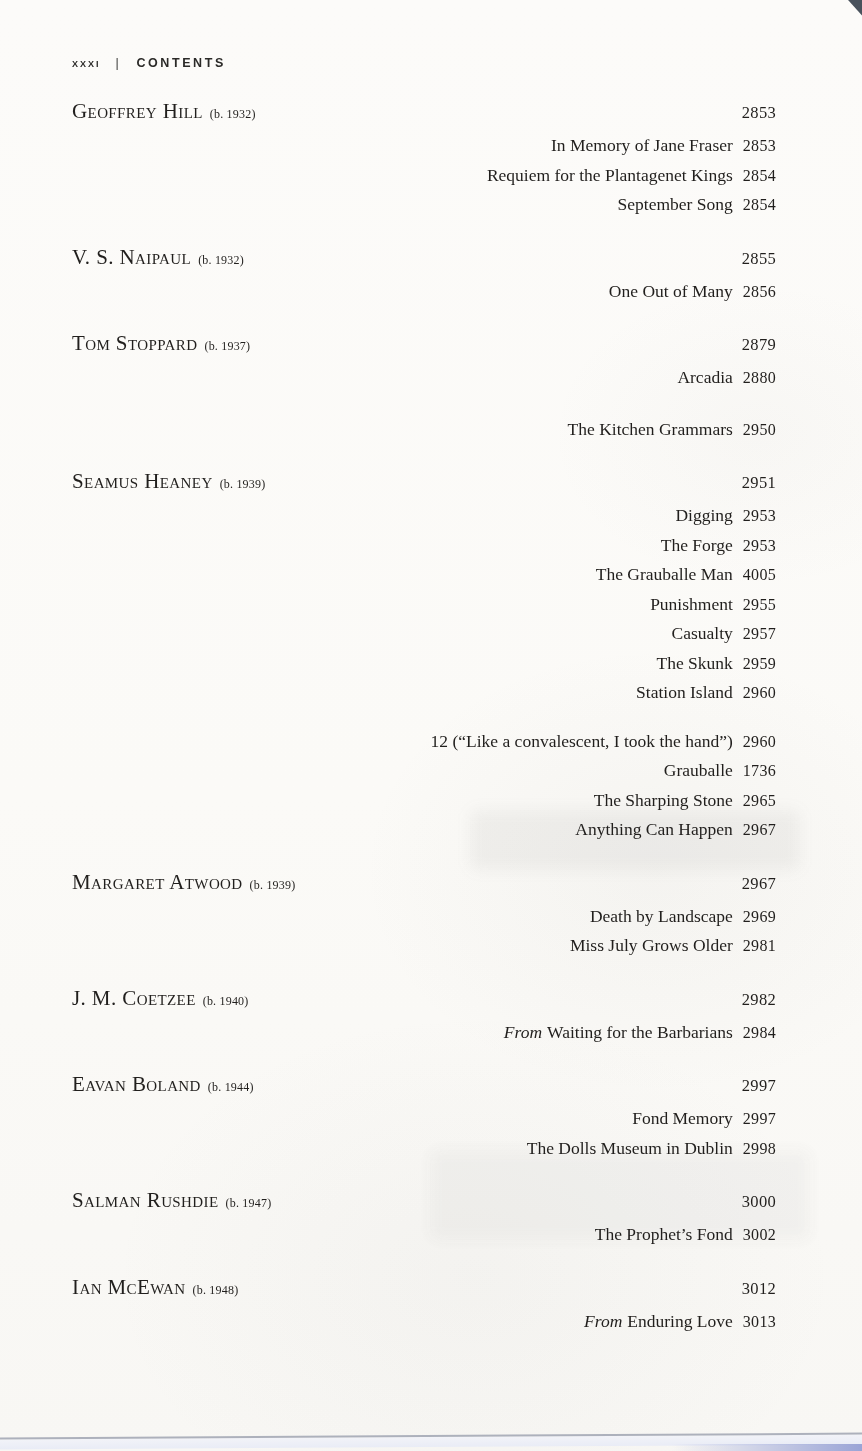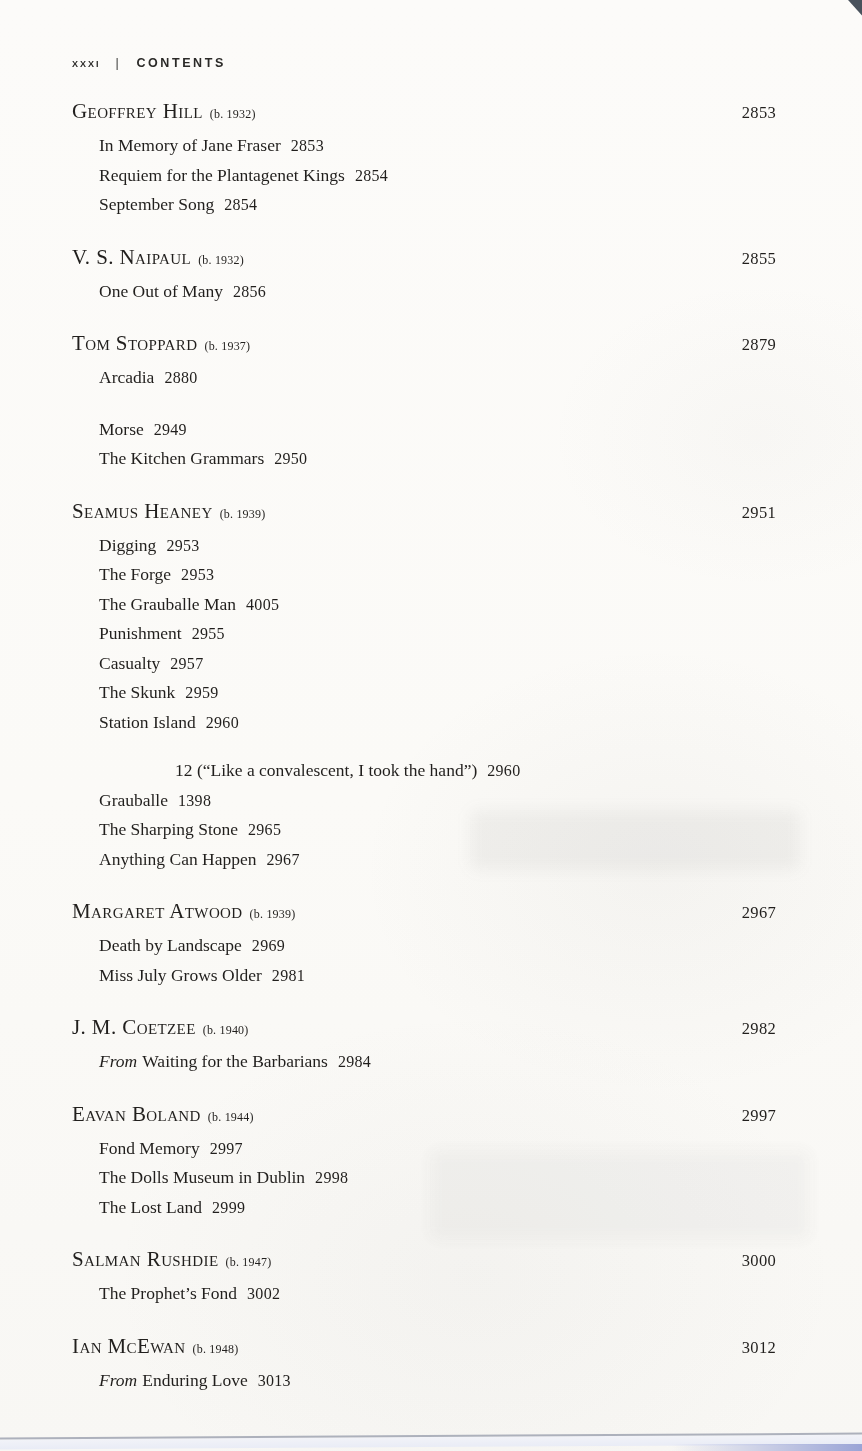--- a/index.html
+++ b/index.html
@@ -29,21 +29,21 @@
     gap: 15px;
     font-family: "Liberation Sans", sans-serif;
     font-size: 12.5px;
     font-weight: 700;
     letter-spacing: 2.6px;
     color: #2b2a28;
     margin-bottom: 6px;
   }
   .running-head .folio { font-variant: small-caps; letter-spacing: 2px; }
   .running-head .sep { font-weight: 400; color: #3a3a38; }
-  .section { margin-top: 22px; }
+  .section { margin-top: 22px; text-align: right; }
   .section:first-of-type { margin-top: 26px; }
   .author-row {
     display: flex;
     align-items: baseline;
     line-height: 30px;
     margin-bottom: 2px;
   }
   .author-name {
     font-size: 21px;
     font-variant: small-caps;
@@ -157,23 +157,20 @@
     </div>
     <div class="works">
   <div class="work">
     <span class="work-title">Arcadia</span><span class="work-page">2880</span>
   </div>
 </div>
   </div>
 
   <div class="section">
     <div class="works">
-  <div class="work">
-    <span class="work-title">Morse</span><span class="work-page">2949</span>
-  </div>
 
 
   <div class="work">
     <span class="work-title">The Kitchen Grammars</span><span class="work-page">2950</span>
   </div>
 </div>
   </div>
 
   <div class="section">
     <div class="author-row">
@@ -208,21 +205,21 @@
 
   <div class="work">
     <span class="work-title">Station Island</span><span class="work-page">2960</span>
   </div>
 
   <div class="work deep-indent">
     <span class="work-title">12 (“Like a convalescent, I took the hand”)</span><span class="work-page">2960</span>
   </div>
 
   <div class="work">
-    <span class="work-title">Grauballe</span><span class="work-page">1398</span>
+    <span class="work-title">Grauballe</span><span class="work-page">1736</span>
   </div>
 
   <div class="work">
     <span class="work-title">The Sharping Stone</span><span class="work-page">2965</span>
   </div>
 
   <div class="work">
     <span class="work-title">Anything Can Happen</span><span class="work-page">2967</span>
   </div>
 </div>
@@ -266,23 +263,20 @@
     </div>
     <div class="works">
   <div class="work">
     <span class="work-title">Fond Memory</span><span class="work-page">2997</span>
   </div>
 
   <div class="work">
     <span class="work-title">The Dolls Museum in Dublin</span><span class="work-page">2998</span>
   </div>
 
-  <div class="work">
-    <span class="work-title">The Lost Land</span><span class="work-page">2999</span>
-  </div>
 </div>
   </div>
 
   <div class="section">
     <div class="author-row">
       <span class="author-name">Salman Rushdie</span>
       <span class="author-birth">(b. 1947)</span>
       <span class="author-page">3000</span>
     </div>
     <div class="works">

